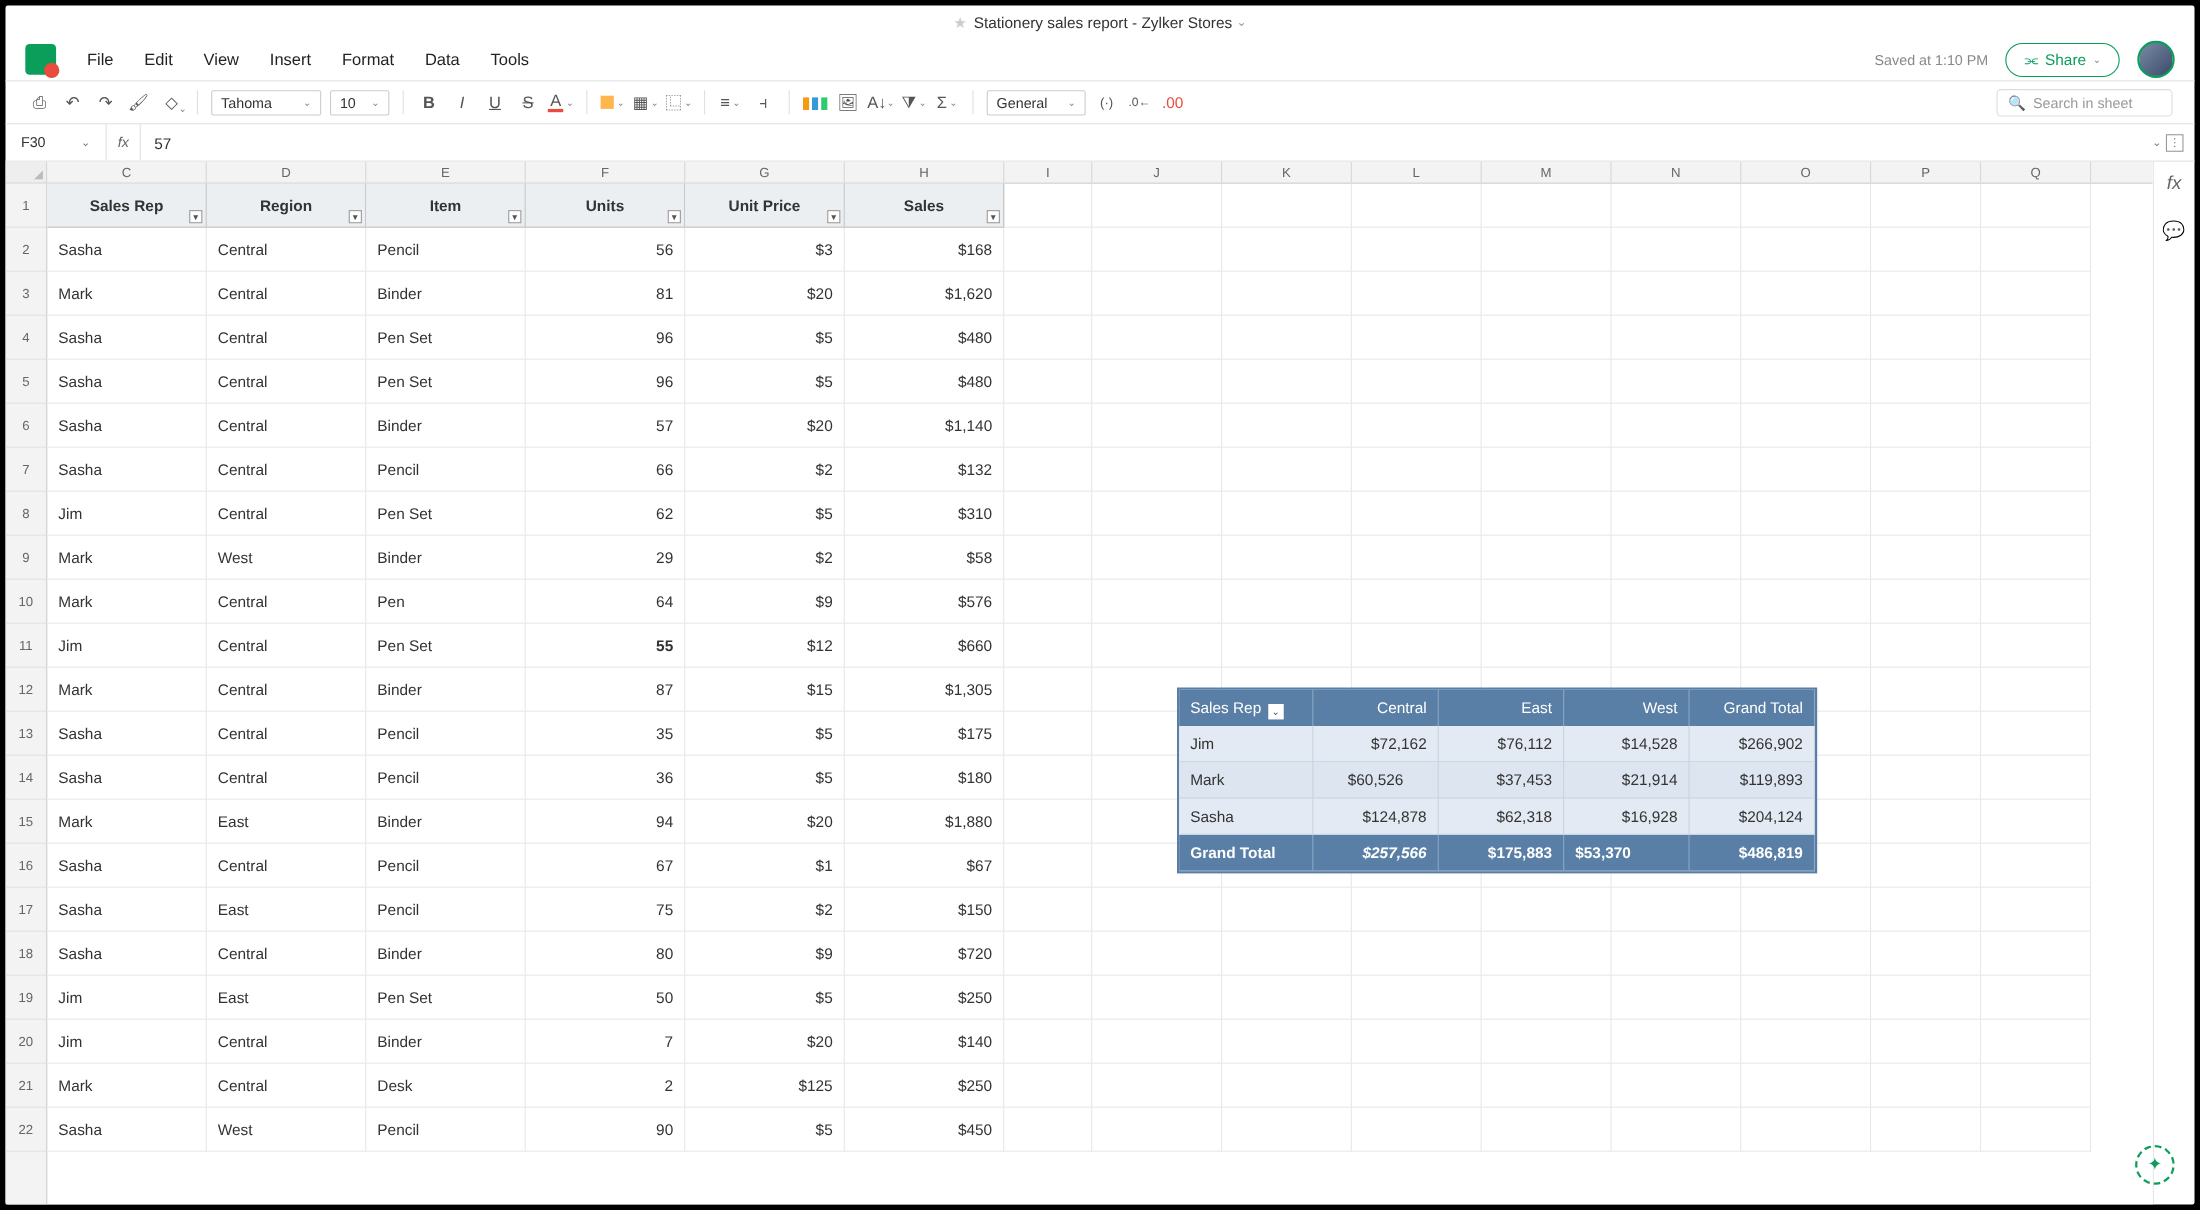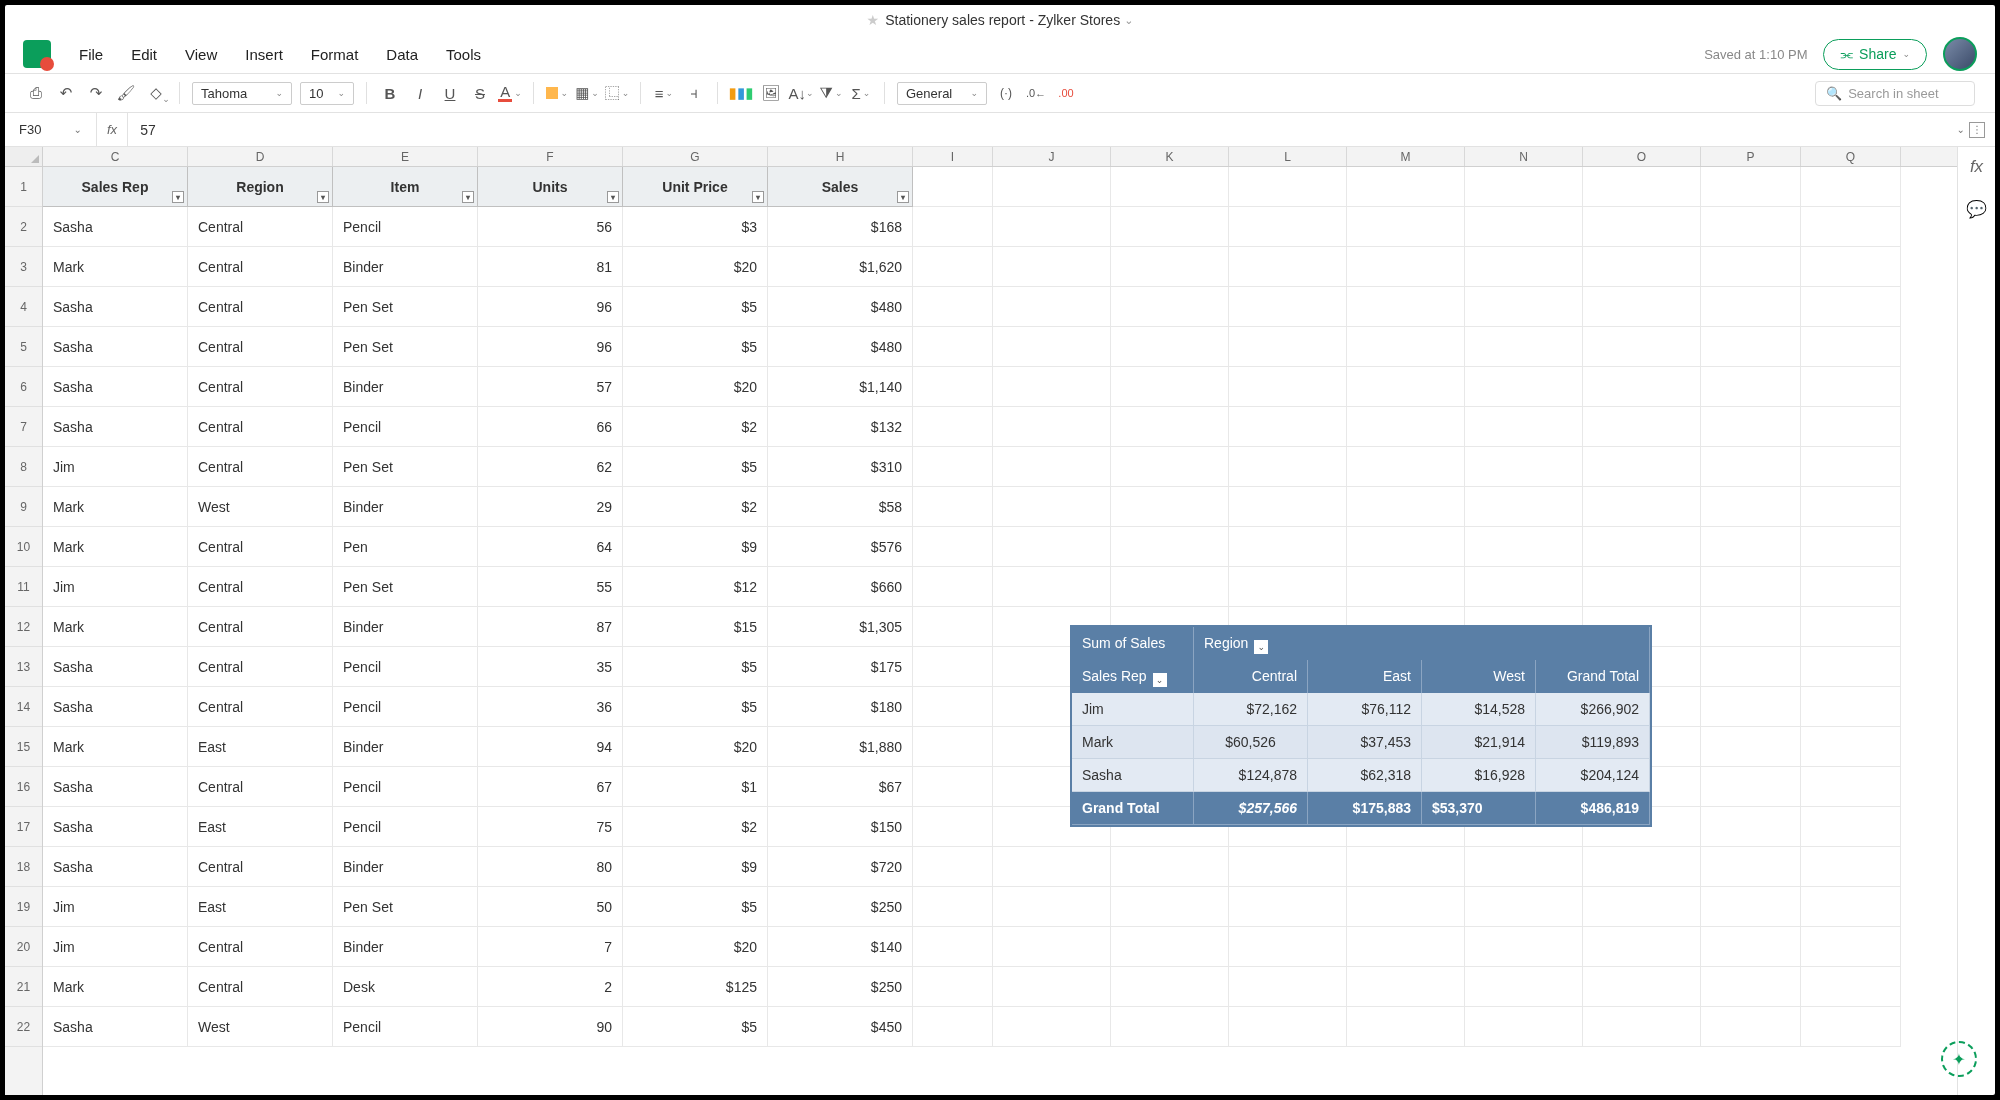--- a/index.html
+++ b/index.html
@@ -155,21 +155,21 @@
     <div class="tb-ico">A↓<span class="tiny-cv">⌄</span></div>
     <div class="tb-ico">⧩<span class="tiny-cv" style="margin-left:2px">⌄</span></div>
     <div class="tb-ico">Σ<span class="tiny-cv" style="margin-left:2px">⌄</span></div>
     <div class="tb-sep"></div>
     <div class="nfmt-sel">
         <span>General</span>
         <span class="tiny-cv">⌄</span>
       </div>
     <div class="tb-ico" style="font-size:12px">(·)</div>
     <div class="tb-ico" style="font-size:11px">.0←</div>
-    <div class="tb-ico" style="font-size:11px;color:#e74c3c">.00</div>
+    <div class="tb-ico" style="font-size:14px;color:#e74c3c">.00</div>
     <div class="search-box">
       <span>🔍</span>
       <span>Search in sheet</span>
     </div>
   </div>
 
   <div class="formulabar">
     <div class="cellref">
         <span>F30</span>
         <span class="cv">⌄</span>
@@ -394,21 +394,21 @@
             <div class="cell" style="width: 118px;"></div>
             <div class="cell" style="width: 118px;"></div>
             <div class="cell" style="width: 118px;"></div>
             <div class="cell" style="width: 100px;"></div>
             <div class="cell" style="width: 100px;"></div>
           </div>
           <div class="row">
             <div class="cell" style="width: 145px;">Jim</div>
             <div class="cell" style="width: 145px;">Central</div>
             <div class="cell" style="width: 145px;">Pen Set</div>
-            <div class="cell num" style="width: 145px;">55</div>
+            <div class="cell num" style="width: 145px; font-weight: bold;">55</div>
             <div class="cell num" style="width: 145px;">$12</div>
             <div class="cell num" style="width: 145px;">$660</div>
             <div class="cell" style="width: 80px;"></div>
             <div class="cell" style="width: 118px;"></div>
             <div class="cell" style="width: 118px;"></div>
             <div class="cell" style="width: 118px;"></div>
             <div class="cell" style="width: 118px;"></div>
             <div class="cell" style="width: 118px;"></div>
             <div class="cell" style="width: 118px;"></div>
             <div class="cell" style="width: 100px;"></div>
@@ -598,24 +598,20 @@
             <div class="cell" style="width: 118px;"></div>
             <div class="cell" style="width: 118px;"></div>
             <div class="cell" style="width: 118px;"></div>
             <div class="cell" style="width: 100px;"></div>
             <div class="cell" style="width: 100px;"></div>
           </div>
         </div>
 
       <div class="pivot">
         <div class="pv-hdr">
-          <div class="pv-r">
-            <div class="pv-c" style="width:122px">Sum of Sales</div>
-            <div class="pv-c" style="flex:1"><span>Region</span><span class="dd">⌄</span></div>
-          </div>
           <div class="pv-r" id="pv-regions">
               <div class="pv-c" style="width: 122px;"><span>Sales Rep</span><span class="dd">⌄</span></div>
               <div class="pv-c" style="width: 114px; text-align: right;">Central</div>
               <div class="pv-c" style="width: 114px; text-align: right;">East</div>
               <div class="pv-c" style="width: 114px; text-align: right;">West</div>
               <div class="pv-c" style="width: 114px; text-align: right;">Grand Total</div>
             </div>
         </div>
         <div class="pv-body" id="pv-body">
             <div class="pv-r">

